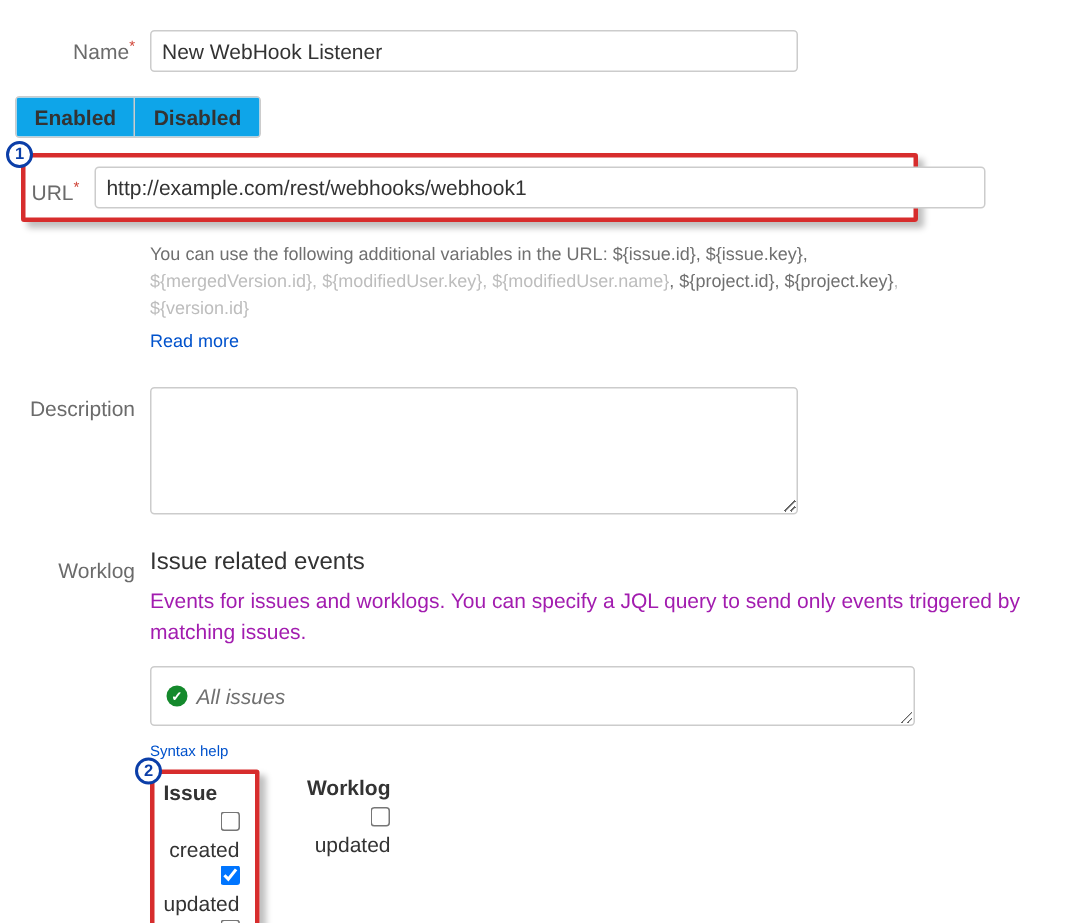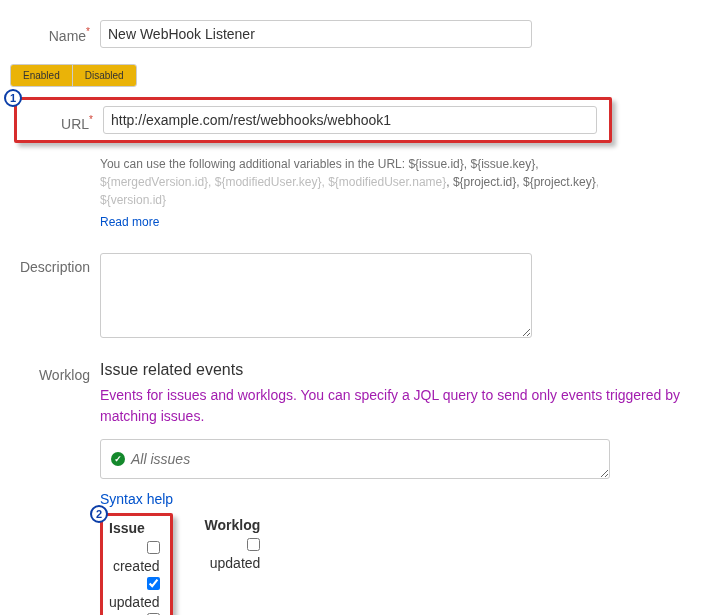--- a/index.html
+++ b/index.html
@@ -47,26 +47,27 @@
   }
   .toggle-group {
     display: flex;
     border: 1px solid #ccc;
     border-radius: 3px;
     overflow: hidden;
     width: max-content;
   }
   .toggle-btn {
     padding: 5px 12px;
-    background: #eab308;
+    background: #0ea5e9;
     border: none;
     border-right: 1px solid #ccc;
     cursor: pointer;
-    font-size: 10px;
-    color: #333;
+    font-size: 14px;
+    color: #333;
+    font-weight: bold;
   }
   .toggle-btn:last-child { border-right: none; }
   .url-callout {
     border: 3px solid #d72d2d;
     border-radius: 2px;
     padding: 6px 8px 6px 4px;
     box-shadow: 4px 4px 4px rgba(0,0,0,0.25);
     position: relative;
   }
   .url-row { display:flex; align-items:center; }
@@ -115,21 +116,21 @@
     display: inline-flex;
     align-items: center;
     justify-content: center;
     color: white;
     font-size: 9px;
     font-weight: bold;
   }
   .jql-text { color: #707070; font-style: italic; }
   .syntax-link {
     color: #0052cc;
-    font-size: 14px;
+    font-size: 10px;
     margin-top: 6px;
     display: inline-block;
     cursor: pointer;
   }
   .events-groups {
     display: flex;
     gap: 32px;
     margin-top: 6px;
   }
   .event-group {
@@ -195,21 +196,21 @@
 </div>
 
 <div style="margin-left:4px; margin-bottom:8px; width:598px; position:relative;">
   <div class="url-callout">
     <div class="badge-num">1</div>
     <div class="url-row">
       <div class="label-col" style="width:82px;">
         <span>URL</span><span class="red-star">*</span>
       </div>
       <div class="field-col">
-        <input type="text" class="text-input" style="width: 494px;" value="http://example.com/rest/webhooks/webhook1">
+        <input type="text" class="text-input" style="width: 594px;" value="http://example.com/rest/webhooks/webhook1">
       </div>
     </div>
   </div>
 </div>
 
 <div class="form-row" style="margin-top:-2px;">
   <div class="label-col"></div>
   <div class="field-col">
     <div class="help-text">
       <span>You can use the following additional variables in the URL: </span><span>${issue.id}</span><span>, </span><span>${issue.key}</span><span>, </span><span class="var-muted">${mergedVersion.id}</span><span class="var-muted">, </span><span class="var-muted">${modifiedUser.key}</span><span class="var-muted">, </span><span class="var-muted">${modifiedUser.name}</span><span>, </span><span>${project.id}</span><span>, </span><span>${project.key}</span><span class="var-muted">, </span><span class="var-muted">${version.id}</span>

